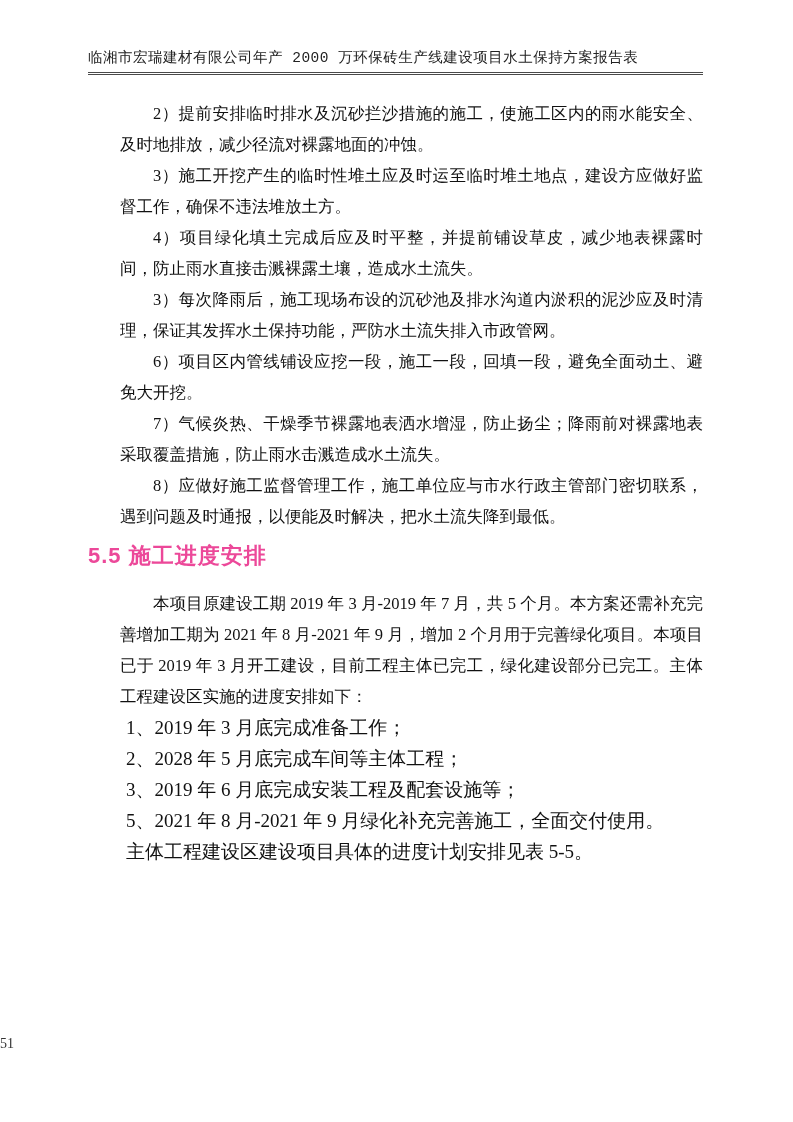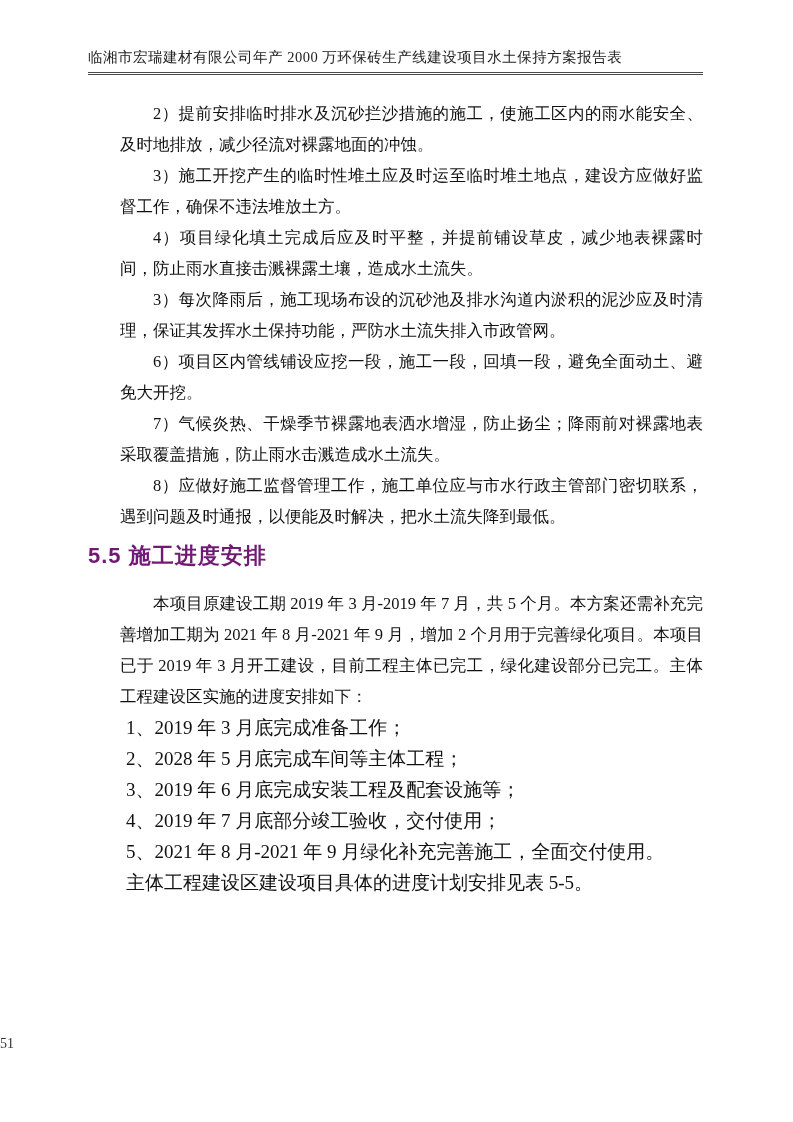--- a/index.html
+++ b/index.html
@@ -20,20 +20,21 @@
     position: absolute;
     top: 48px;
     left: 88px;
     right: 90px;
     padding-bottom: 5px;
     border-bottom: 3px double #4a4a4a;
     font-size: 14.5px;
     letter-spacing: 0.5px;
     color: #222222;
     white-space: nowrap;
+    font-family: Liberation Mono, monospace;
   }
 
   .content {
     position: absolute;
     top: 98px;
     left: 88px;
     right: 90px;
   }
 
   .para {
@@ -42,21 +43,21 @@
     text-align: justify;
     text-indent: 2em;
     color: #111111;
     margin-left: 32px;
   }
 
   .section-heading {
     font-family: "Liberation Sans", "DejaVu Sans", sans-serif;
     font-size: 22px;
     font-weight: bold;
-    color: #701a75;
+    color: #ec4899;
     margin: 9px 0 17px 0;
     letter-spacing: 1px;
   }
 
   .schedule-line {
     font-size: 19px;
     line-height: 31px;
     text-indent: 2em;
     color: #111111;
   }
@@ -90,21 +91,20 @@
     <p class="para">7）气候炎热、干燥季节裸露地表洒水增湿，防止扬尘；降雨前对裸露地表采取覆盖措施，防止雨水击溅造成水土流失。</p>
     <p class="para">8）应做好施工监督管理工作，施工单位应与市水行政主管部门密切联系，遇到问题及时通报，以便能及时解决，把水土流失降到最低。</p>
 
     <h2 class="section-heading">5.5 施工进度安排</h2>
 
     <p class="para">本项目原建设工期 2019 年 3 月-2019 年 7 月，共 5 个月。本方案还需补充完善增加工期为 2021 年 8 月-2021 年 9 月，增加 2 个月用于完善绿化项目。本项目已于 2019 年 3 月开工建设，目前工程主体已完工，绿化建设部分已完工。主体工程建设区实施的进度安排如下：</p>
 
     <p class="schedule-line">1、2019 年 3 月底完成准备工作；</p>
     <p class="schedule-line">2、2028 年 5 月底完成车间等主体工程；</p>
     <p class="schedule-line">3、2019 年 6 月底完成安装工程及配套设施等；</p>
-    <p class="schedule-line">4、2019 年 7 月底部分竣工验收，交付使用；</p>
     <p class="schedule-line">5、2021 年 8 月-2021 年 9 月绿化补充完善施工，全面交付使用。</p>
 
     <p class="schedule-line">主体工程建设区建设项目具体的进度计划安排见表 5-5。</p>
 
   </div>
 
   <div class="footer">
     <span>51</span>
   </div>
 

